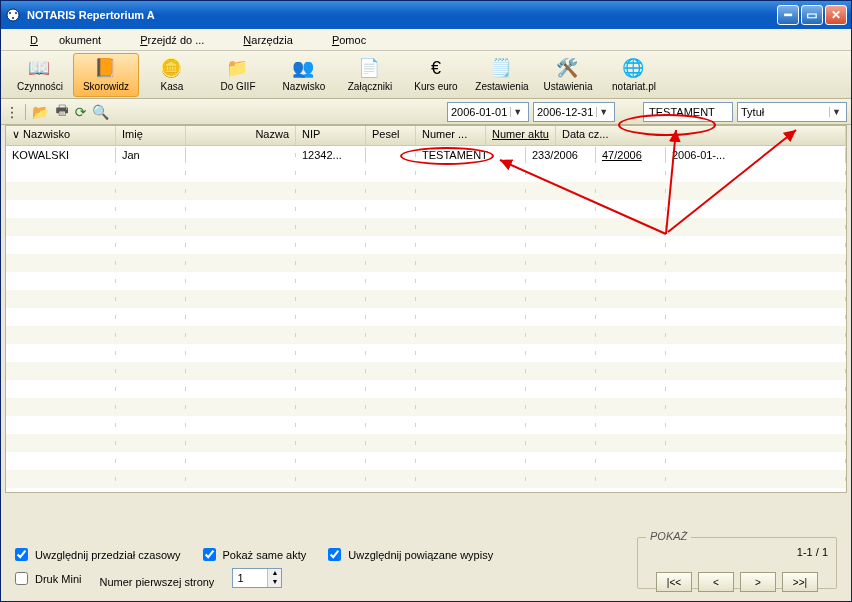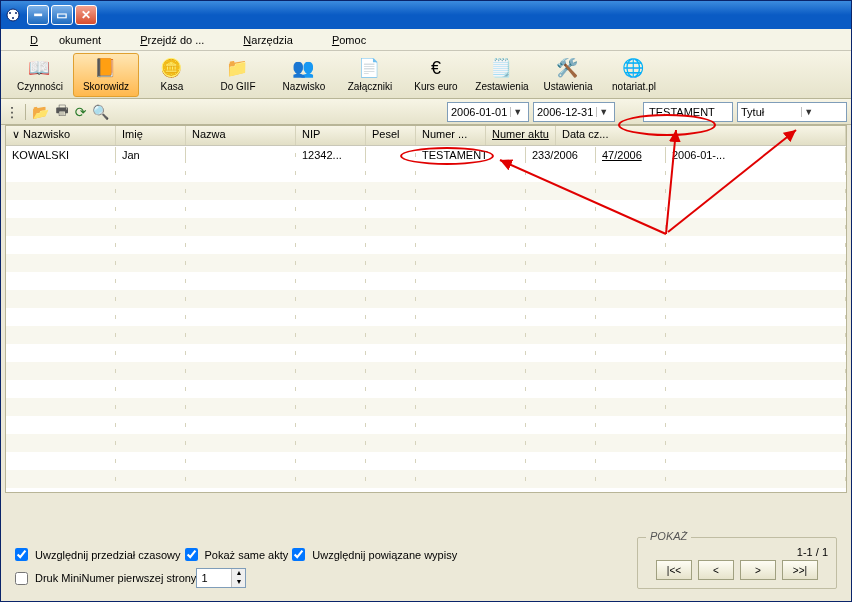--- a/index.html
+++ b/index.html
@@ -20,38 +20,38 @@
   .tool-item.active { background: linear-gradient(to bottom,#ffe6b3,#ffb84d); border: 1px solid #e0a030; }
   .tool-item .ico { width: 22px; height: 22px; display: flex; align-items: center; justify-content: center; font-size: 18px; }
   .tool-item .lbl { font-size: 10px; margin-top: 2px; }
   .subbar { height: 26px; background: linear-gradient(to bottom,#f7f5e6,#e6e3cb); border-bottom: 1px solid #b8b597; display: flex; align-items: center; padding: 0 4px; gap: 4px; }
   .subbar .left-tools { display: flex; gap: 6px; align-items: center; }
   .subbar .spacer { flex: 1; }
   .subbar .date-combo, .subbar .search-input, .subbar .search-field { height: 20px; border: 1px solid #7f9db9; background: white; display: flex; align-items: center; padding: 0 3px; }
   .subbar .date-combo { width: 82px; }
   .subbar .search-input { width: 90px; }
   .subbar .search-input input { border:none; outline:none; width:100%; font-size:11px; }
-  .subbar .search-field { width: 110px; justify-content: flex-start; gap: 34px; }
+  .subbar .search-field { width: 110px; justify-content: space-between; gap: 34px; }
   .subbar .dd { width: 14px; text-align: center; color: #333; font-size: 9px; border-left: 1px solid #c0c0c0; margin-left: 3px; cursor: default; }
   .grid { border: 1px solid #b8b597; margin: 0 4px; height: 368px; background: white; position: relative; overflow: hidden; }
   .grid-header { display: flex; height: 20px; background: linear-gradient(to bottom,#f7f5e6,#e2dfc6); border-bottom: 1px solid #c9c7b8; }
   .grid-header .col, .grid-row .cell { padding: 2px 6px; border-right: 1px solid #d6d3bb; overflow: hidden; white-space: nowrap; text-overflow: ellipsis; }
   .grid-header .col { font-weight: normal; cursor: default; }
   .grid-body { position: relative; }
   .grid-row { display: flex; height: 18px; align-items: center; }
   .grid-row:nth-child(odd){ background:#ffffff; }
   .grid-row.alt, .stripe { background:#f8f7ee; }
-  .col-w0{width:110px;} .col-w1{width:70px;} .col-w2{width:110px;} .col-w3{width:70px;} .col-w4{width:50px;} .col-w5{width:110px;} .col-w6{width:70px;} .col-w7{width:70px;text-decoration:underline;} .col-w8{width:70px;flex:1;}
+  .col-w0{width:110px;} .col-w1{width:70px;} .col-w2{width:110px;text-align:right;} .col-w3{width:70px;} .col-w4{width:50px;} .col-w5{width:110px;} .col-w6{width:70px;} .col-w7{width:70px;text-decoration:underline;} .col-w8{width:70px;flex:1;}
   .oval { position: absolute; border: 2px solid #e00000; border-radius: 50%; pointer-events: none; }
   .arrow-svg { position: absolute; top:0; left:0; pointer-events:none; }
   .bottom-panel { position: absolute; left:4px; right:4px; bottom: 4px; height: 60px; padding: 4px 6px; background: #ece9d8; }
-  .chk-row { display: flex; align-items: center; margin: 4px 0; }
+  .chk-row { display: flex; align-items: flex-end; gap: 18px; margin: 4px 0; }
   .chk { display: flex; align-items: center; gap: 4px; }
   .chk input { width:13px; height:13px; }
-  .pokaz { position:absolute; right:10px; bottom:8px; width:200px; height:52px; border:1px solid #c0bda3; border-radius:2px; padding-top:4px; }
+  .pokaz { position:absolute; right:10px; bottom:8px; width:200px; height:52px; border:1px solid #c0bda3; border-radius:2px; padding-top:16px; }
   .pokaz .legend { position:absolute; top:-8px; left:8px; background:#ece9d8; padding:0 4px; color:#555; font-style: italic; }
   .pokaz .count { position:absolute; right:8px; top:8px; }
   .pokaz .nav { display:flex; gap:6px; justify-content:center; margin-top:18px; }
   .pokaz .nav button { width:36px; height:20px; border:1px solid #a0a080; background:linear-gradient(to bottom,#fefdf4,#e6e3cb); cursor:default; font-size:10px; }
   .spinner { display:inline-flex; border:1px solid #7f9db9; height:20px; align-items:center; background:white; }
   .spinner input { border:none; width:34px; text-align:left; padding-left:4px; outline:none; }
   .spinner .btns { display:flex; flex-direction:column; }
   .spinner .btns div { width:14px; height:9px; border-left:1px solid #c0c0c0; font-size:7px; text-align:center; line-height:8px; cursor:default; background:#efefef; }
   .small-ico { font-size:14px; cursor:default; }
 </style>
@@ -62,20 +62,21 @@
 
   <div class="titlebar">
     <span class="icon">
       <svg width="16" height="16" viewBox="0 0 16 16">
           <circle cx="8" cy="8" r="6" fill="#fff" stroke="#0a246a"></circle>
           <circle cx="5" cy="6" r="1" fill="#0a246a"></circle>
           <circle cx="11" cy="6" r="1" fill="#0a246a"></circle>
           <circle cx="8" cy="11" r="1" fill="#0a246a"></circle>
         </svg>
     </span>
+    <span class="titlebar-title">NOTARIS Repertorium A</span>
     <div class="win-btns">
       <div class="win-btn min">━</div>
       <div class="win-btn max">▭</div>
       <div class="win-btn close">✕</div>
     </div>
   </div>
 
   <div class="menubar">
     <span><u>D</u><span>okument</span></span>
     <span><u>P</u>rzejdź do ...</span>

